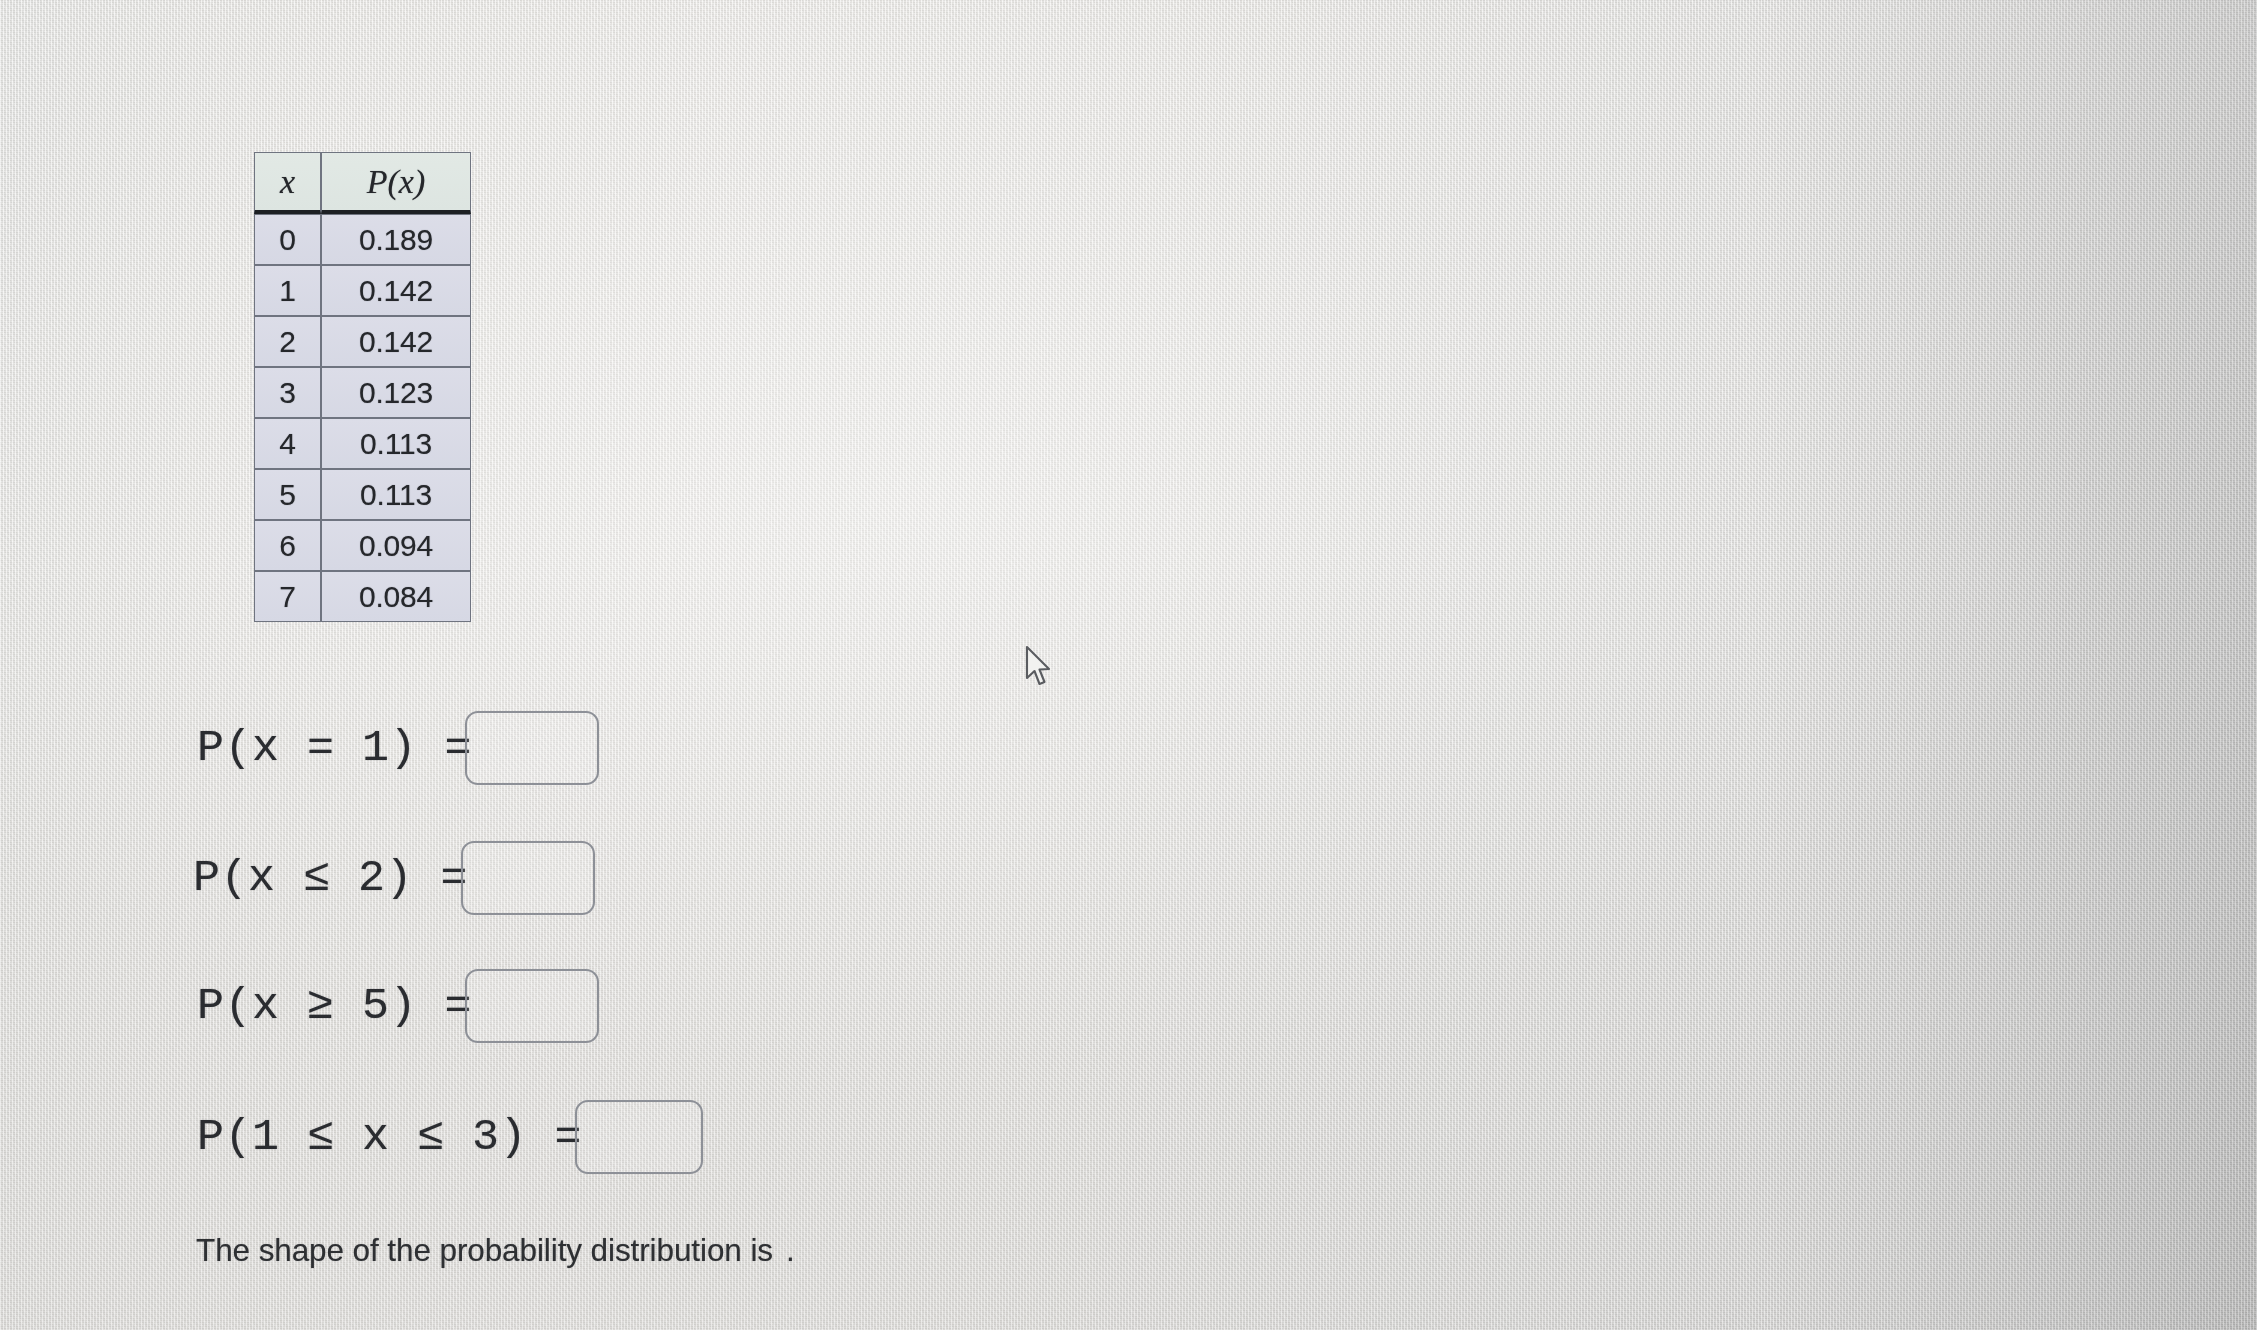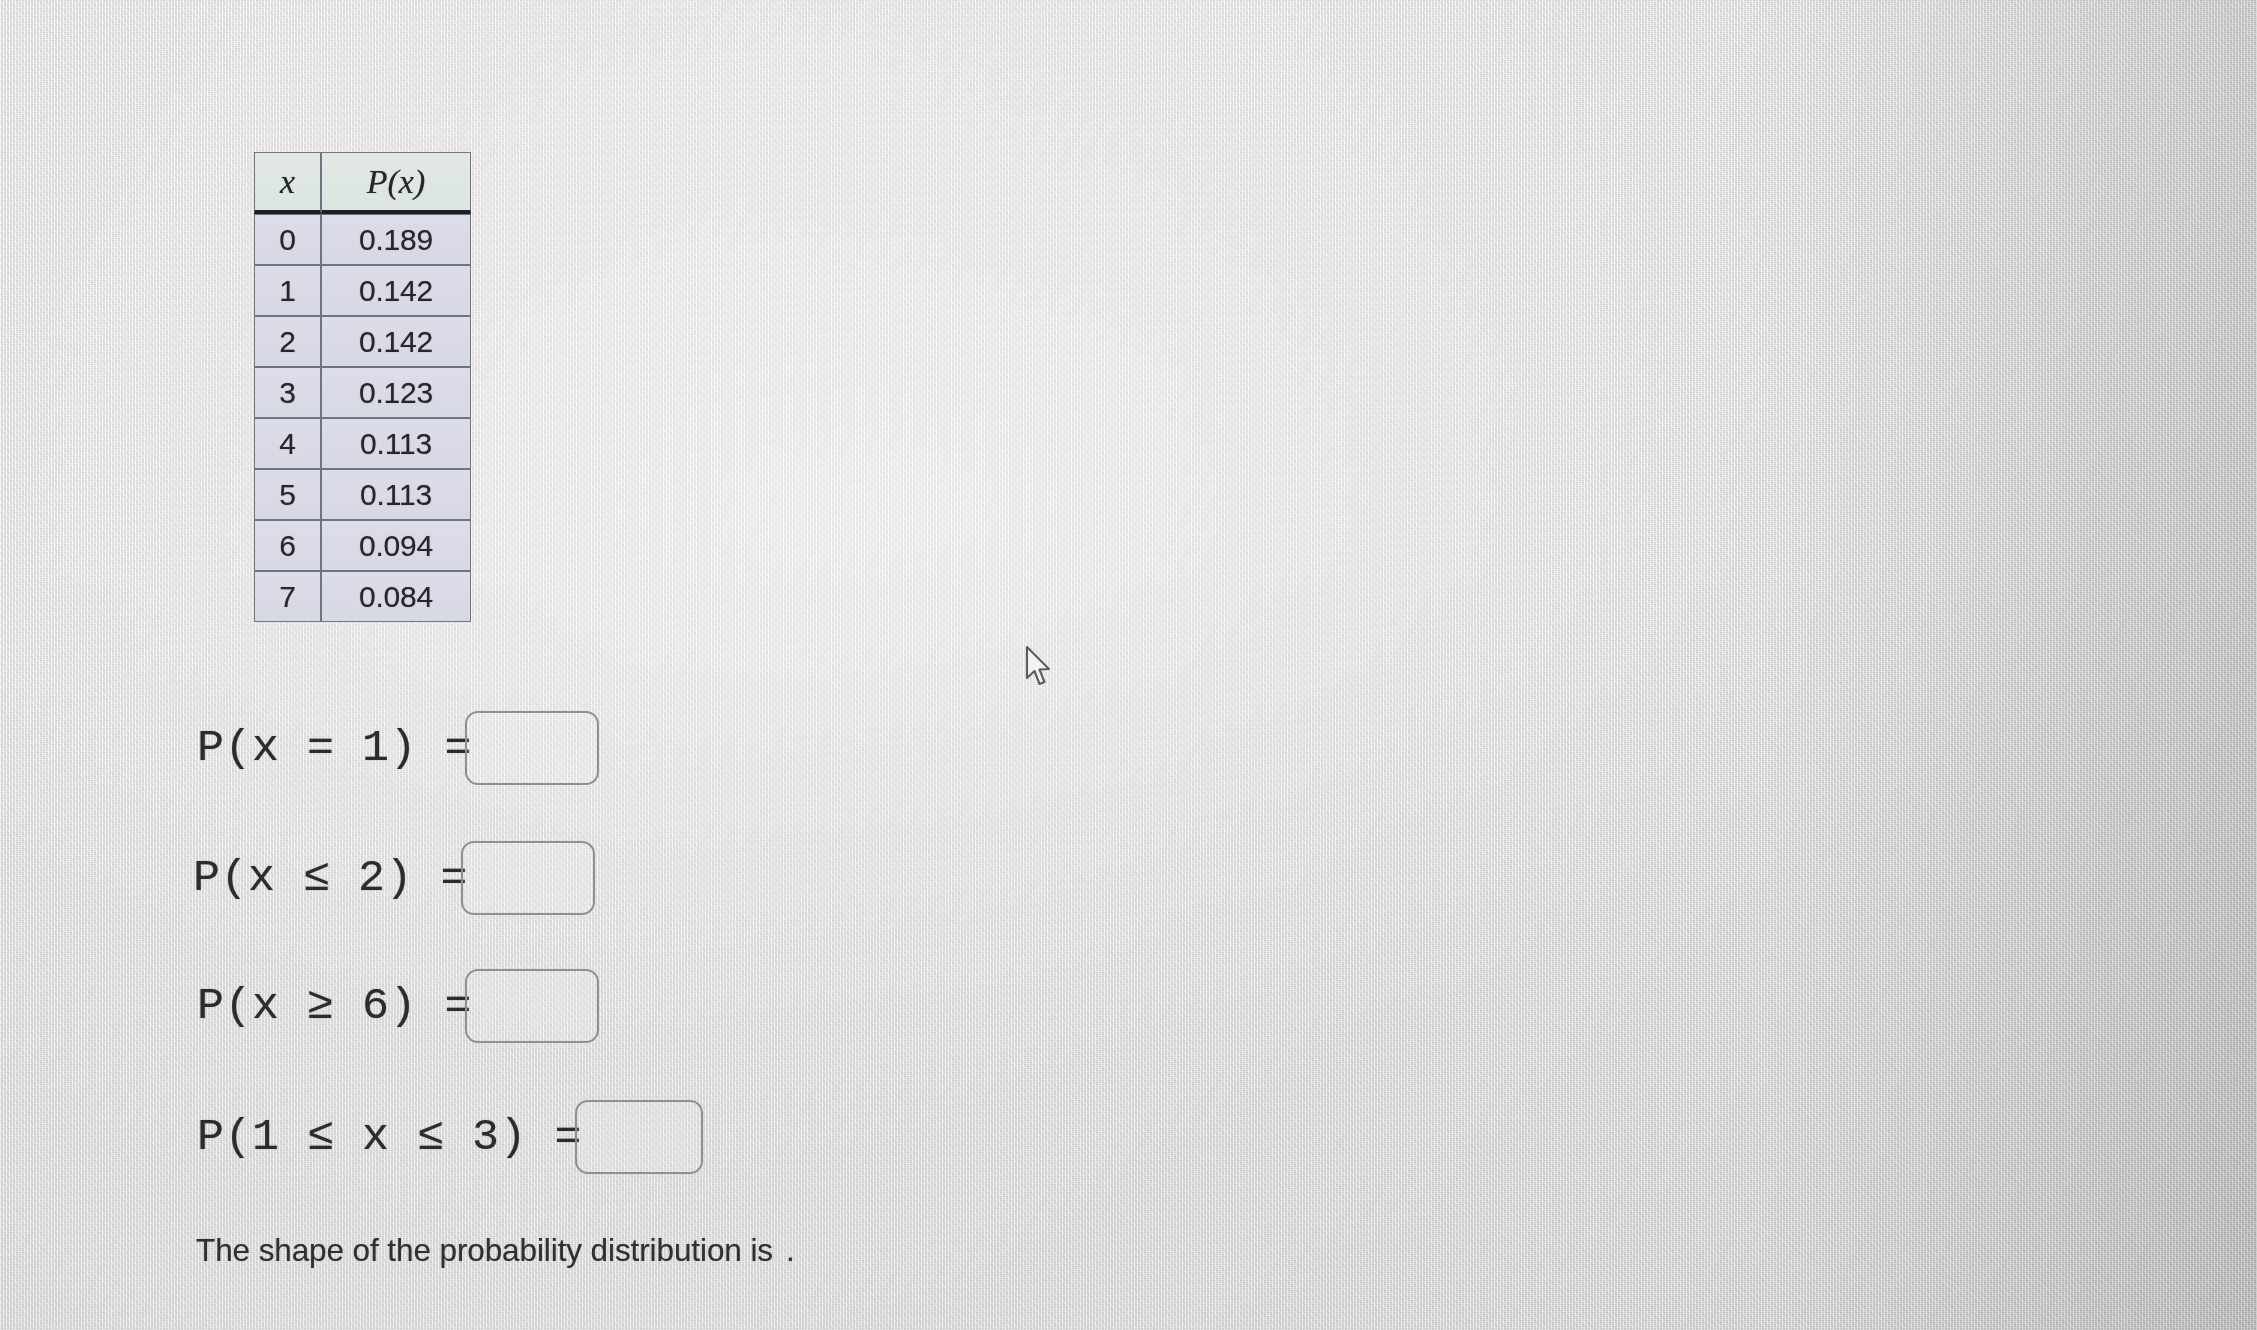--- a/index.html
+++ b/index.html
@@ -267,21 +267,21 @@
     <span class="eq-label">P(x = 1) =</span>
     <input class="eq-box" type="text" value="" style="">
   </div>
 
   <div class="eq-row" id="eq-2">
     <span class="eq-label">P(x ≤ 2) =</span>
     <input class="eq-box" type="text" value="" style="">
   </div>
 
   <div class="eq-row" id="eq-3">
-    <span class="eq-label">P(x ≥ 6) =</span>
+    <span class="eq-label">P(x ≥ 5) =</span>
     <input class="eq-box" type="text" value="" style="">
   </div>
 
   <div class="eq-row" id="eq-4">
     <span class="eq-label">P(1 ≤ x ≤ 3) =</span>
     <input class="eq-box" type="text" value="" style="">
   </div>
 
   <div id="shape-line">
     <span>The shape of the probability distribution is</span>

